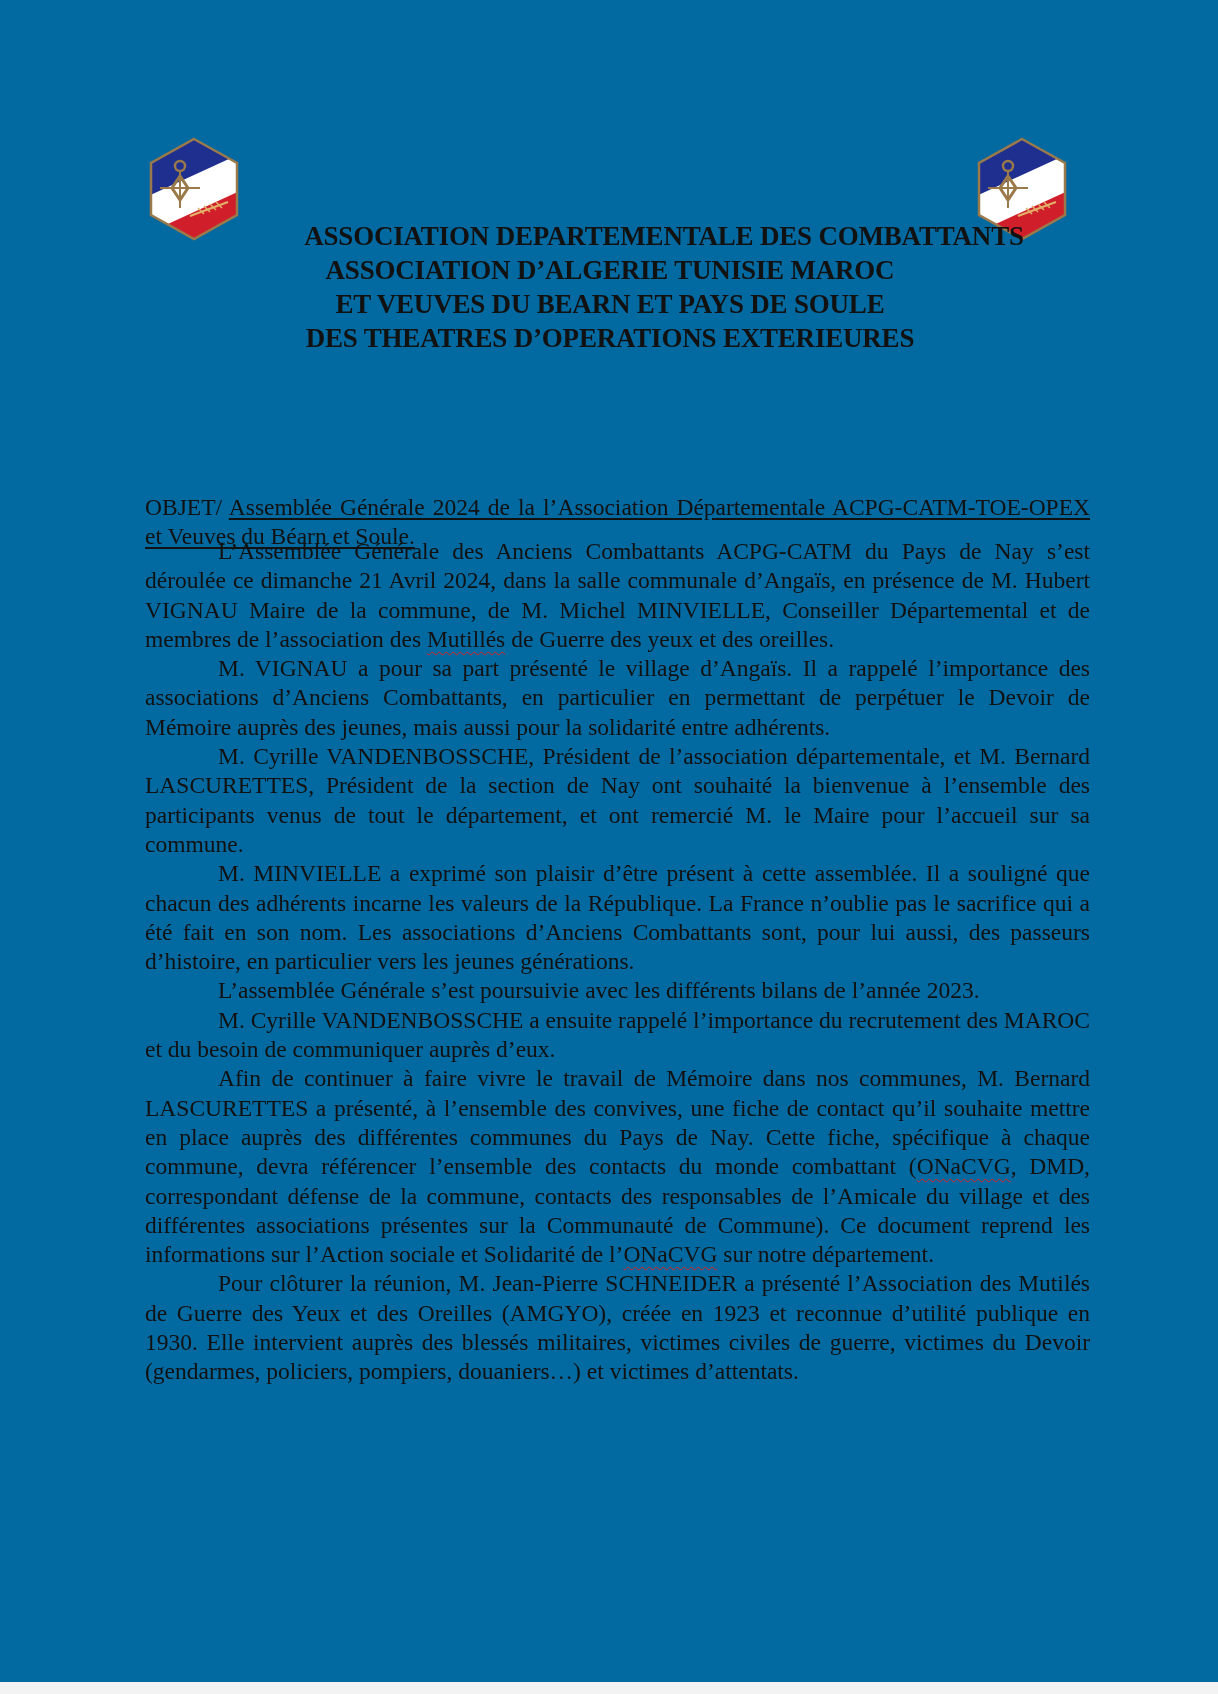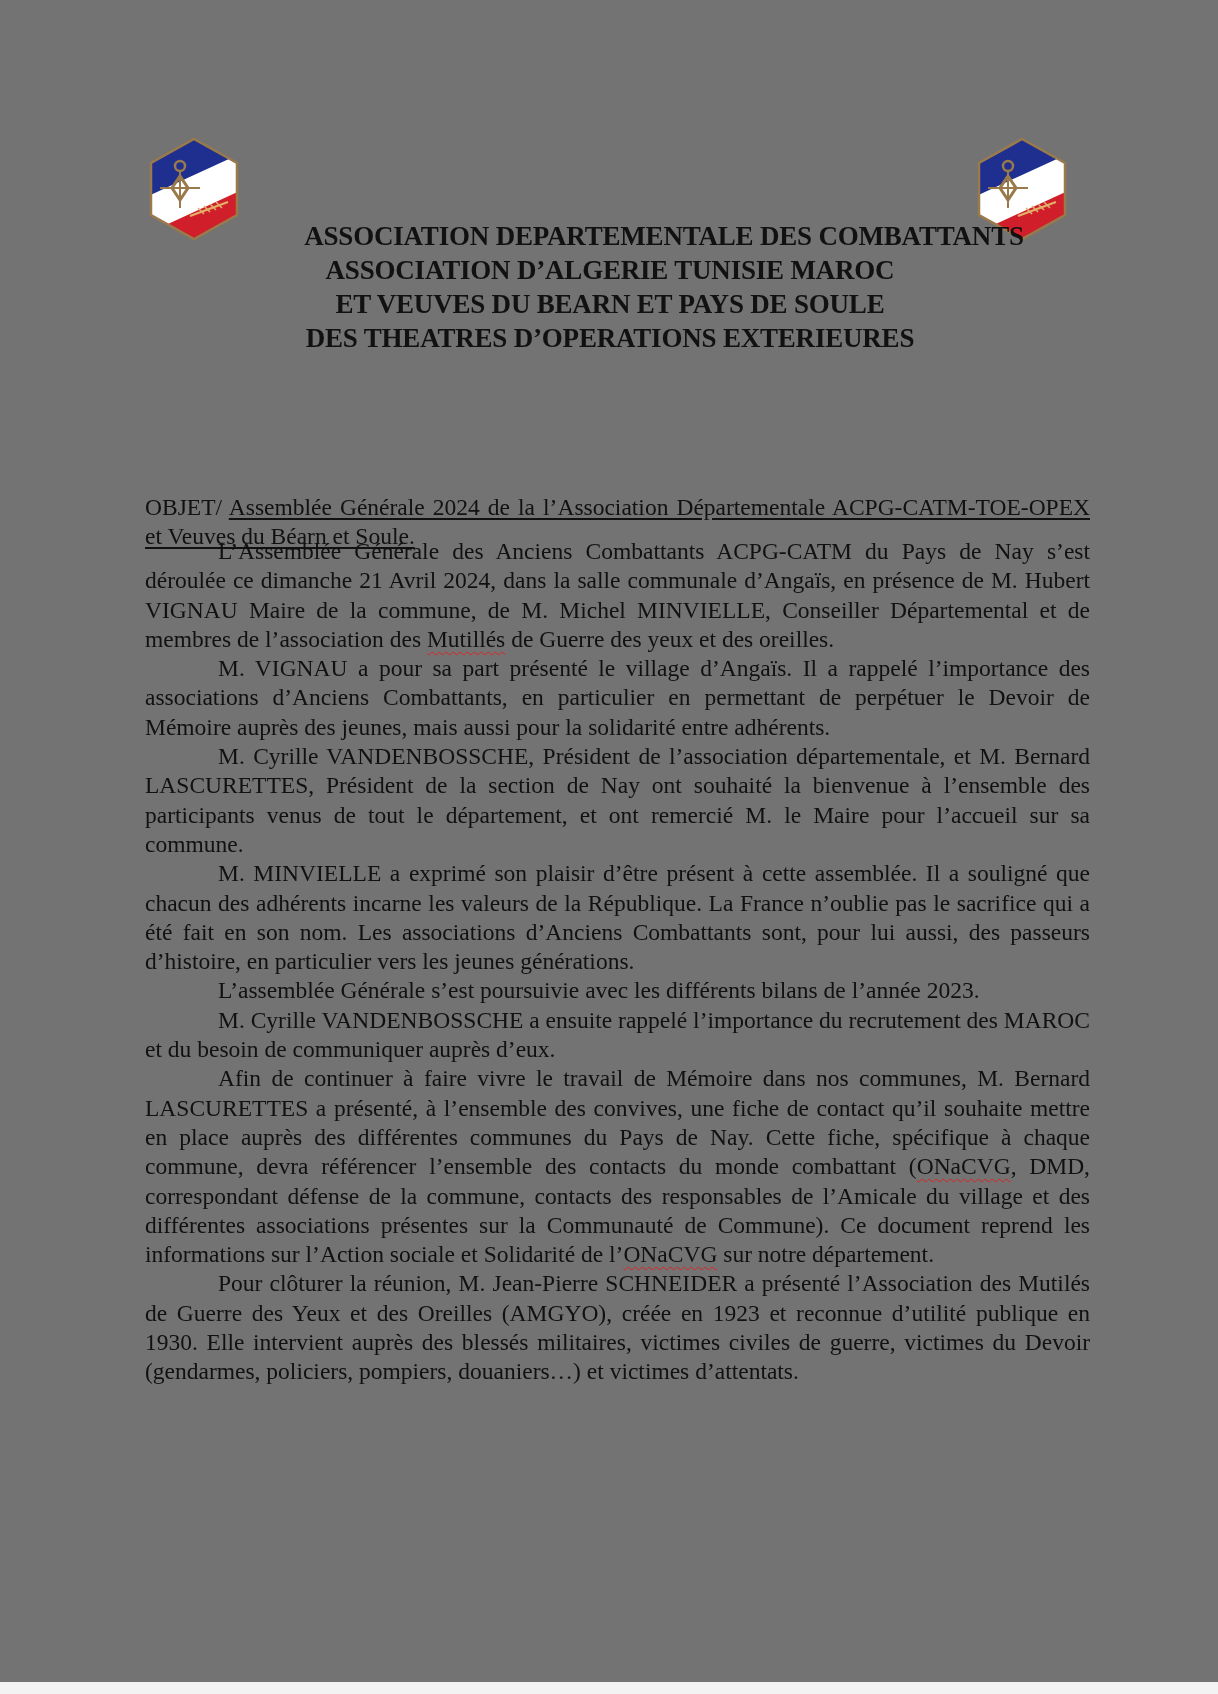--- a/index.html
+++ b/index.html
@@ -4,21 +4,21 @@
 <style>
   html, body { margin: 0; padding: 0; }
   body {
     width: 1218px; height: 1694px; background: #f3f3f3;
     position: relative; overflow: hidden;
     font-family: "Liberation Serif", "DejaVu Serif", serif;
     color: #111;
   }
   .page {
     position: absolute; left: 0; top: 0; width: 1218px; height: 1682px;
-    background: #737373;
+    background: #0369a1;
   }
   .logo { position: absolute; width: 92px; height: 106px; }
   .logo-left { left: 148px; top: 136px; }
   .logo-right { left: 976px; top: 136px; }
   .title-block {
     position: absolute; left: 140px; width: 940px; top: 219px;
     text-align: center; font-weight: bold; font-size: 27px; line-height: 34px;
     letter-spacing: -0.2px;
   }
   .title-line { display: block; }

